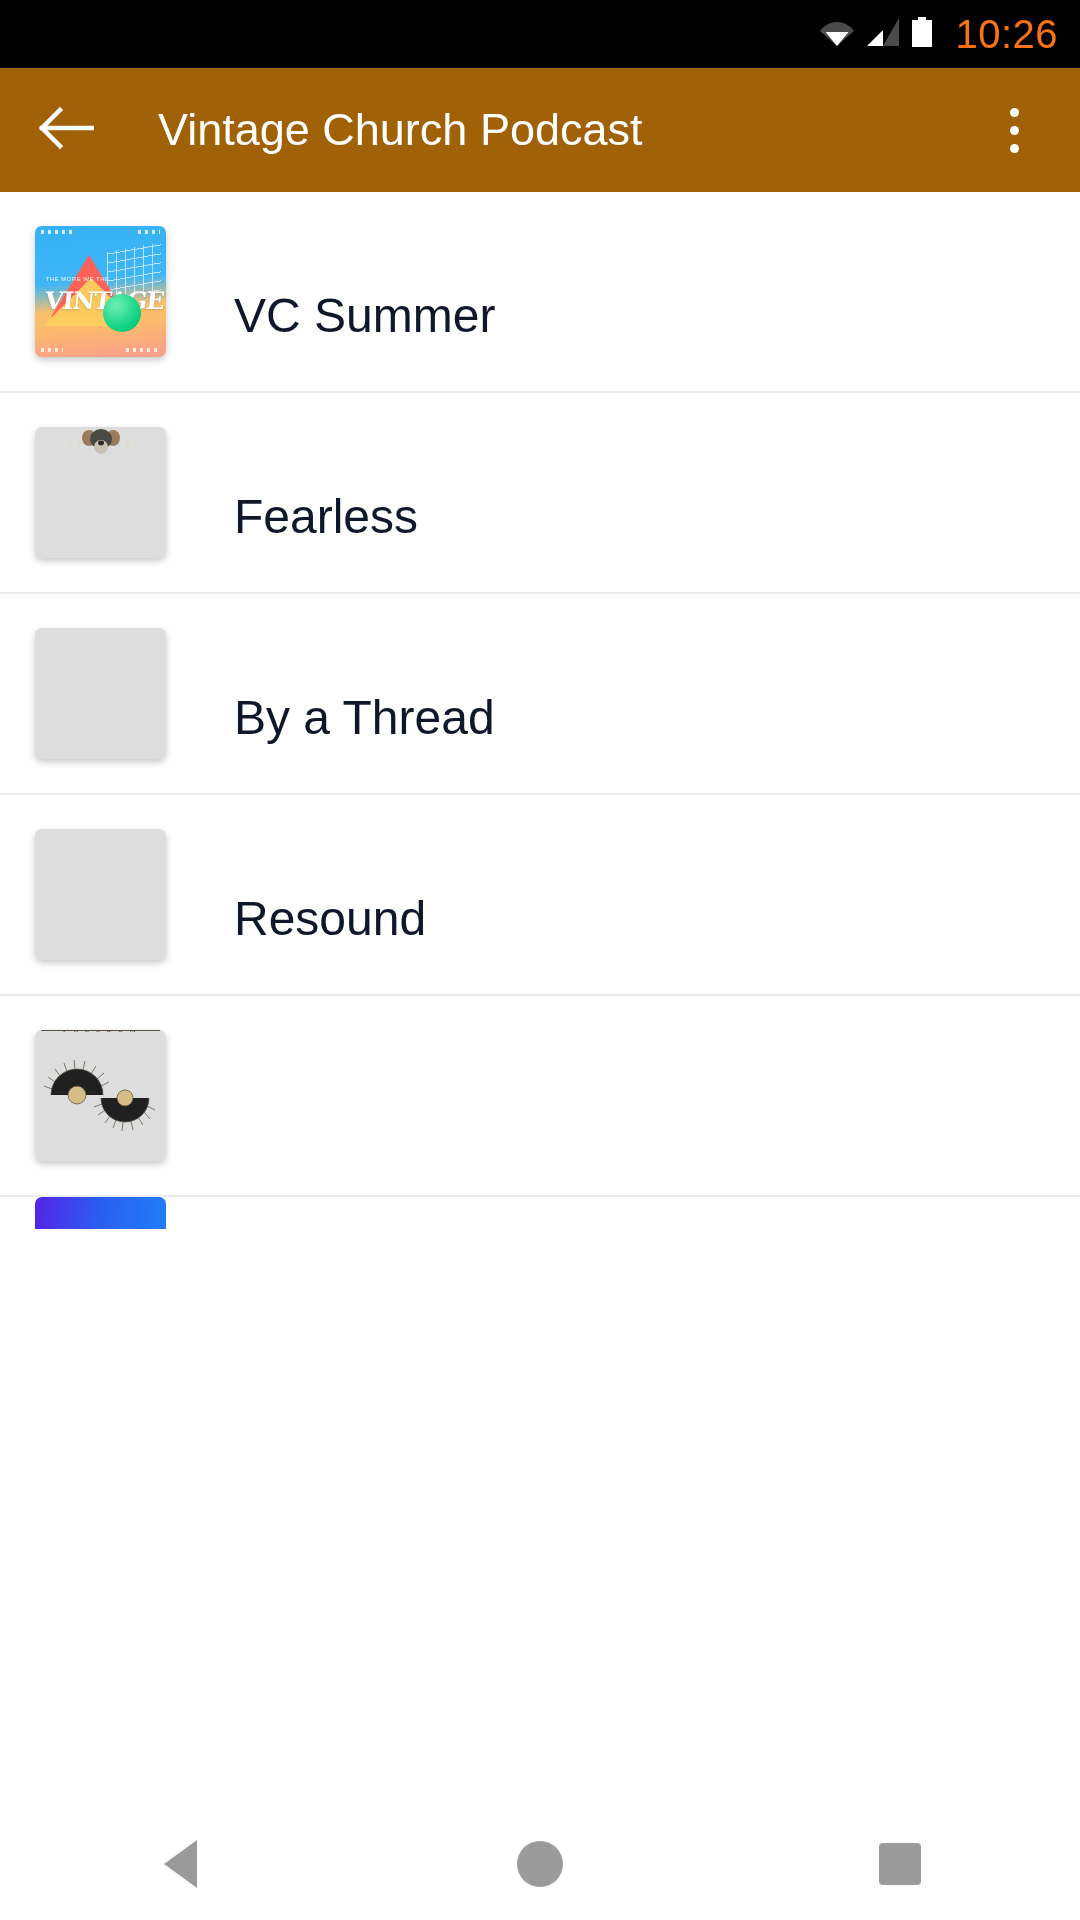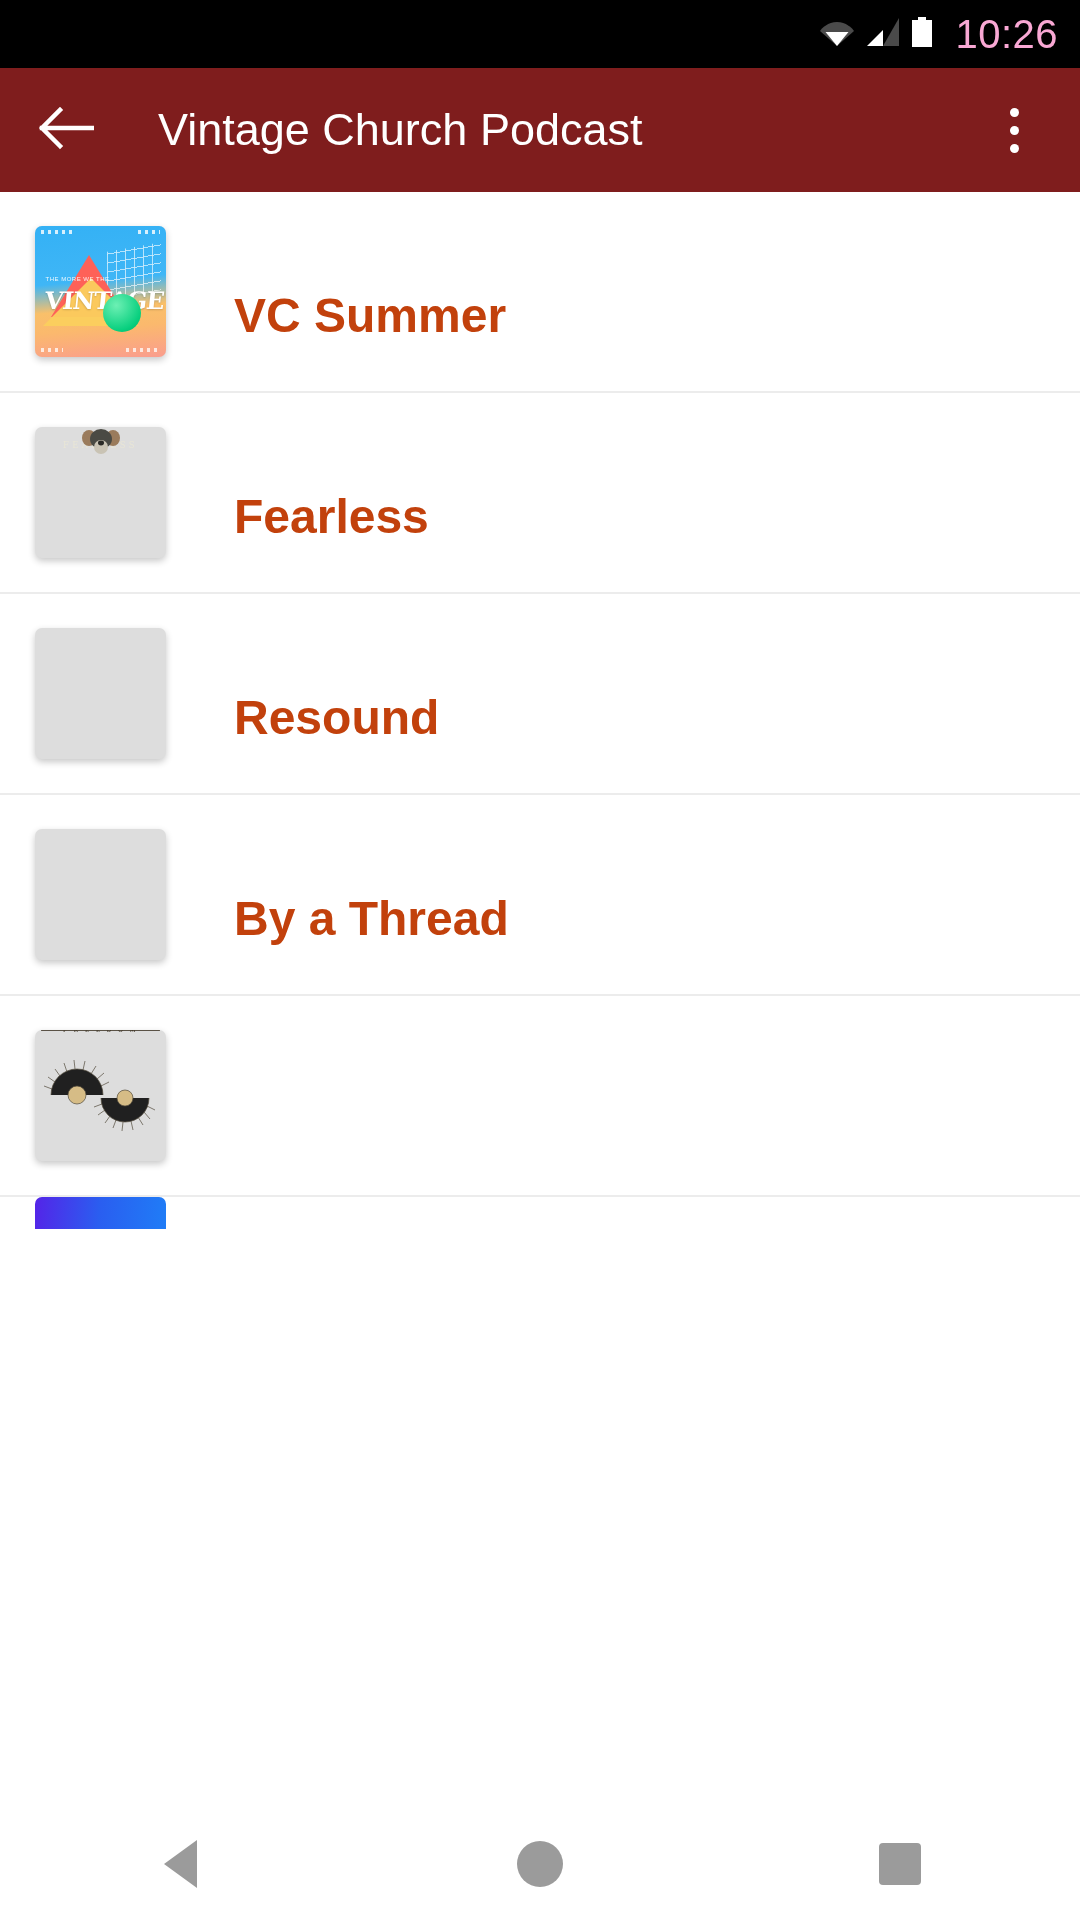--- a/index.html
+++ b/index.html
@@ -11,27 +11,27 @@
   }
 
   
   .status-bar{
     height:68px; background:#000000;
     display:flex; align-items:center; justify-content:flex-end;
     padding-right:22px; gap:13px;
   }
   .si{ display:block; }
   .status-time{
-    color:#f9a8d4; font-size:40px; line-height:40px;
+    color:#f97316; font-size:40px; line-height:40px;
     letter-spacing:0.5px; margin-left:10px; font-weight:400;
   }
 
   
   .app-bar{
-    height:124px; background:#7f1d1d;
+    height:124px; background:#a16207;
     display:flex; align-items:center;
     padding:0 30px;
   }
   .back-btn{
     width:72px; height:72px; flex:0 0 auto;
     display:flex; align-items:center; justify-content:center;
     cursor:pointer;
   }
   .app-title{
     color:#ffffff; font-size:45px; font-weight:400;
@@ -53,21 +53,21 @@
   }
   .thumb-wrap{
     width:131px; height:131px; flex:0 0 auto;
     border-radius:7px; overflow:hidden;
     box-shadow:0 3px 7px rgba(0,0,0,0.22);
     position:relative; background:#ddd;
   }
   .thumb{ position:absolute; inset:0; }
   .row-title{
     margin-left:68px;
-    font-size:48px; color:#c2410c; font-weight:700;
+    font-size:48px; color:#0f172a; font-weight:400;
     white-space:nowrap;
     margin-top:48px;
   }
 
   
   .art-vc{
     background:linear-gradient(175deg,#34b1f5 0%,#3fb6f6 42%,#f9c06a 62%,#fbb96d 76%,#fa9d8e 100%);
   }
   .art-vc .tri{
     position:absolute; left:12%; top:22%;
@@ -352,34 +352,34 @@
           <ellipse cx="20" cy="20" rx="7" ry="7" fill="#c9c3b4"></ellipse>
           <ellipse cx="20" cy="16" rx="3" ry="2.4" fill="#2a2a26"></ellipse>
         </svg>
       </div>
     </div>
     <div class="row-title">Fearless</div>
   </div>
 
   <div class="row">
     <div class="thumb-wrap">
+      <div class="thumb art-thread">
+          <div class="folds"></div>
+        </div>
+    </div>
+    <div class="row-title">By a Thread</div>
+  </div>
+
+  <div class="row">
+    <div class="thumb-wrap">
       <div class="thumb art-res">
           <div class="neb"></div>
         </div>
     </div>
     <div class="row-title">Resound</div>
-  </div>
-
-  <div class="row">
-    <div class="thumb-wrap">
-      <div class="thumb art-thread">
-          <div class="folds"></div>
-        </div>
-    </div>
-    <div class="row-title">By a Thread</div>
   </div>
 
   <div class="row">
     <div class="thumb-wrap">
       <div class="thumb art-free">
         <div class="grain"></div>
         <svg viewBox="0 0 131 131" style="position:absolute;inset:0">
           <g stroke="#3a3020" stroke-width="0.7" opacity="0.85">
             <g transform="translate(42,65)">
               <path d="M-26 0 A26 26 0 0 1 26 0"></path>

